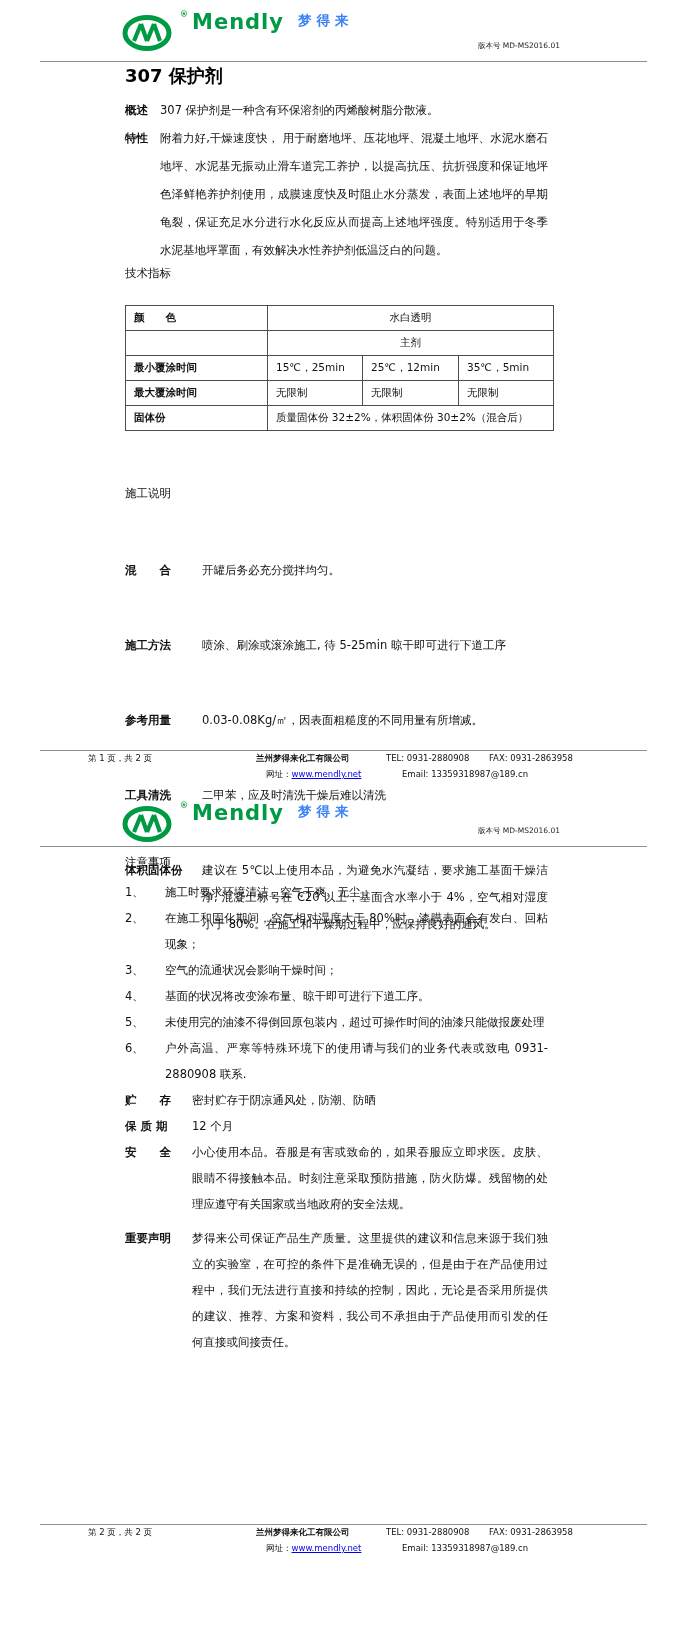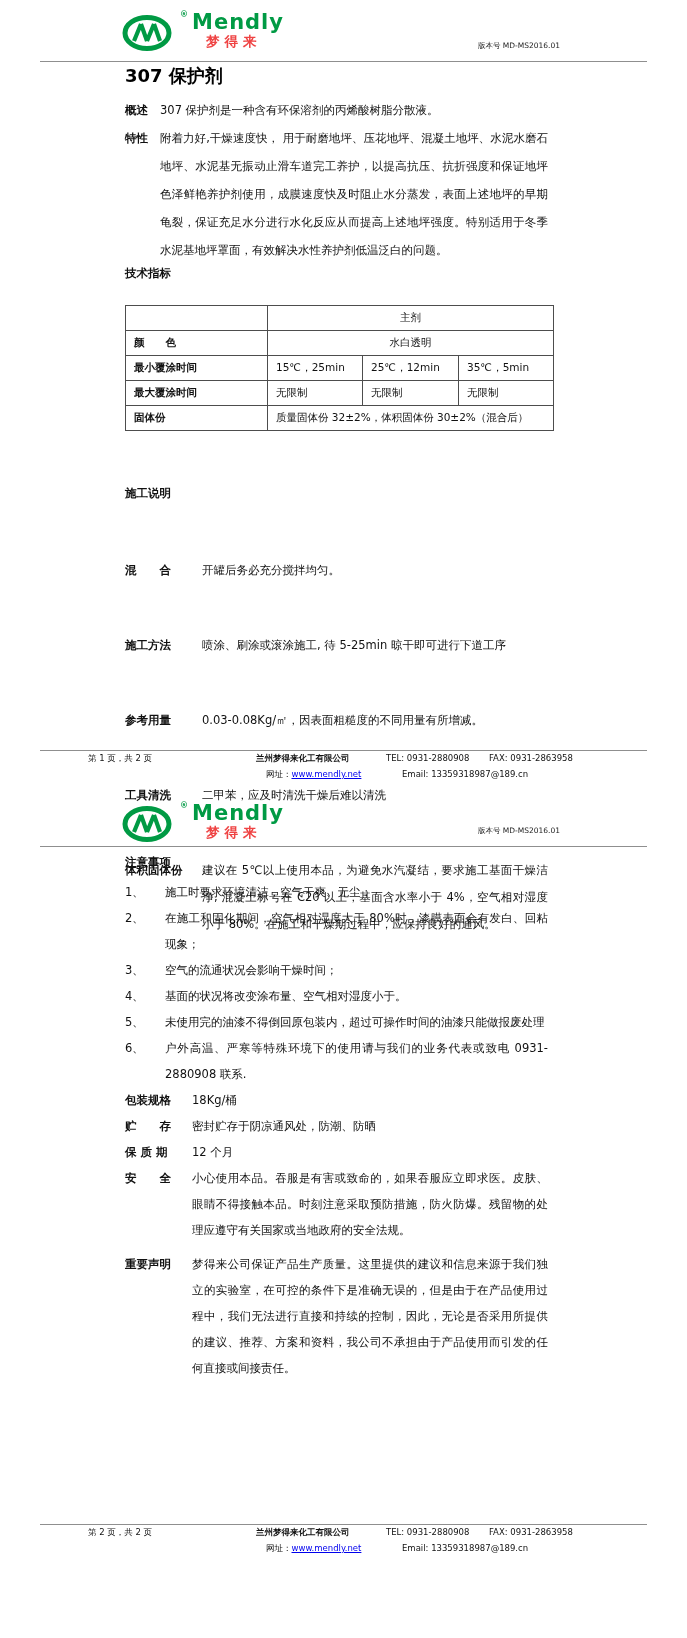--- a/index.html
+++ b/index.html
@@ -5,35 +5,35 @@
   html,body{margin:0;padding:0;background:#ffffff;}
   .doc{position:relative;width:687px;height:1638px;background:#ffffff;
        font-family:"DejaVu Sans","Liberation Sans",sans-serif;color:#111;
        overflow:hidden;}
   .abs{position:absolute;}
 
   
   .brand{display:flex;align-items:flex-start;gap:4px;}
   .brand-mark{flex:0 0 auto;}
   .brand-reg{font-size:8px;color:#009a44;font-weight:bold;margin-top:-2px;}
-  .brand-words{display:flex;flex-direction:column;line-height:1;}
+  .brand-words{display:flex;flex-direction:row;line-height:1;}
   .brand-en{font-size:21px;font-weight:800;color:#009a44;letter-spacing:1px;}
-  .brand-zh{font-size:13.5px;font-weight:700;color:#ef4444;letter-spacing:5px;margin-top:2px;margin-left:14px;}
+  .brand-zh{font-size:13.5px;font-weight:700;color:#3b82f6;letter-spacing:5px;margin-top:2px;margin-left:14px;}
 
   .version{font-size:7.5px;color:#222;}
 
   .hrule{height:0;border-top:1.5px solid #8f8f8f;}
 
   .title{font-size:18px;font-weight:800;color:#000000;}
 
   .para{display:flex;font-size:11.5px;line-height:28px;text-align:justify;}
   .para .lbl{flex:0 0 35px;font-weight:700;white-space:nowrap;}
   .para .txt{flex:1;}
 
-  .h2{font-size:11.5px;font-weight:700;}
+  .h2{font-size:11.5px;font-weight:400;}
 
   table.spec{border-collapse:collapse;table-layout:fixed;font-size:10.5px;}
   table.spec td{border:1px solid #4d4d4d;height:24px;padding:0 8px;vertical-align:middle;}
   table.spec td.c{text-align:center;}
   table.spec td.lblcell{font-weight:700;}
 
   .kv{display:flex;font-size:11.5px;line-height:27px;text-align:justify;margin-top:48px;}
   .kv .lbl{flex:0 0 77px;font-weight:700;white-space:nowrap;}
   .kv .txt{flex:1;}
 
@@ -86,26 +86,26 @@
 
   <table class="spec abs" style="left:125px;top:305px;width:428px;">
     <colgroup>
         <col style="width:142px">
         <col style="width:95px">
         <col style="width:96px">
         <col style="width:95px">
       </colgroup>
     <tbody>
         <tr>
+      <td class="lblcell">颜　　色</td>
+      <td class="c" colspan="3">水白透明</td>
+    </tr>
+    <tr>
       <td class="lblcell"></td>
       <td class="c" colspan="3">主剂</td>
-    </tr>
-    <tr>
-      <td class="lblcell">颜　　色</td>
-      <td class="c" colspan="3">水白透明</td>
     </tr>
     <tr>
       <td class="lblcell">最小覆涂时间</td>
       <td>15℃，25min</td>
       <td>25℃，12min</td>
       <td>35℃，5min</td>
     </tr>
     <tr>
       <td class="lblcell">最大覆涂时间</td>
       <td>无限制</td>
@@ -180,35 +180,31 @@
     <div class="note">
       <span class="num">2、</span>
       <span class="txt">在施工和固化期间，空气相对湿度大于 80%时，漆膜表面会有发白、回粘现象；</span>
     </div>
     <div class="note">
       <span class="num">3、</span>
       <span class="txt">空气的流通状况会影响干燥时间；</span>
     </div>
     <div class="note">
       <span class="num">4、</span>
-      <span class="txt">基面的状况将改变涂布量、空气相对湿度小于。</span>
+      <span class="txt">基面的状况将改变涂布量、晾干即可进行下道工序。</span>
     </div>
     <div class="note">
       <span class="num">5、</span>
       <span class="txt">未使用完的油漆不得倒回原包装内，超过可操作时间的油漆只能做报废处理</span>
     </div>
     <div class="note">
       <span class="num">6、</span>
       <span class="txt">户外高温、严寒等特殊环境下的使用请与我们的业务代表或致电 0931-2880908 联系.</span>
     </div>
 
-    <div class="kv2">
-      <span class="lbl">包装规格</span>
-      <span class="txt">18Kg/桶</span>
-    </div>
     <div class="kv2">
       <span class="lbl">贮　　存</span>
       <span class="txt">密封贮存于阴凉通风处，防潮、防晒</span>
     </div>
     <div class="kv2">
       <span class="lbl">保 质 期</span>
       <span class="txt">12 个月</span>
     </div>
     <div class="kv2">
       <span class="lbl">安　　全</span>

